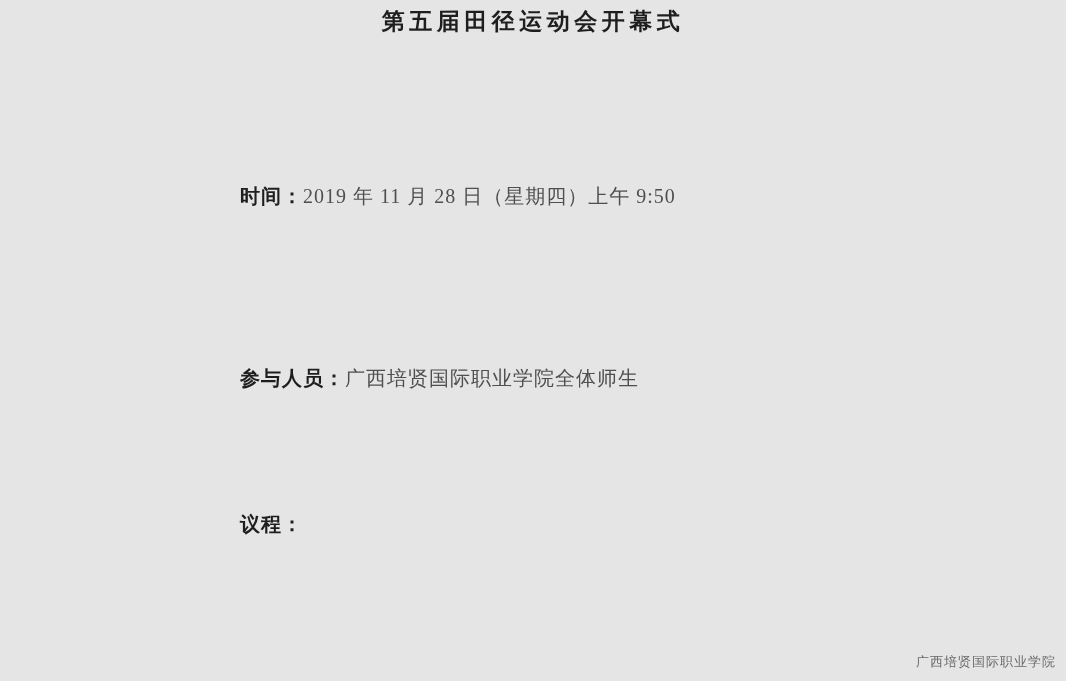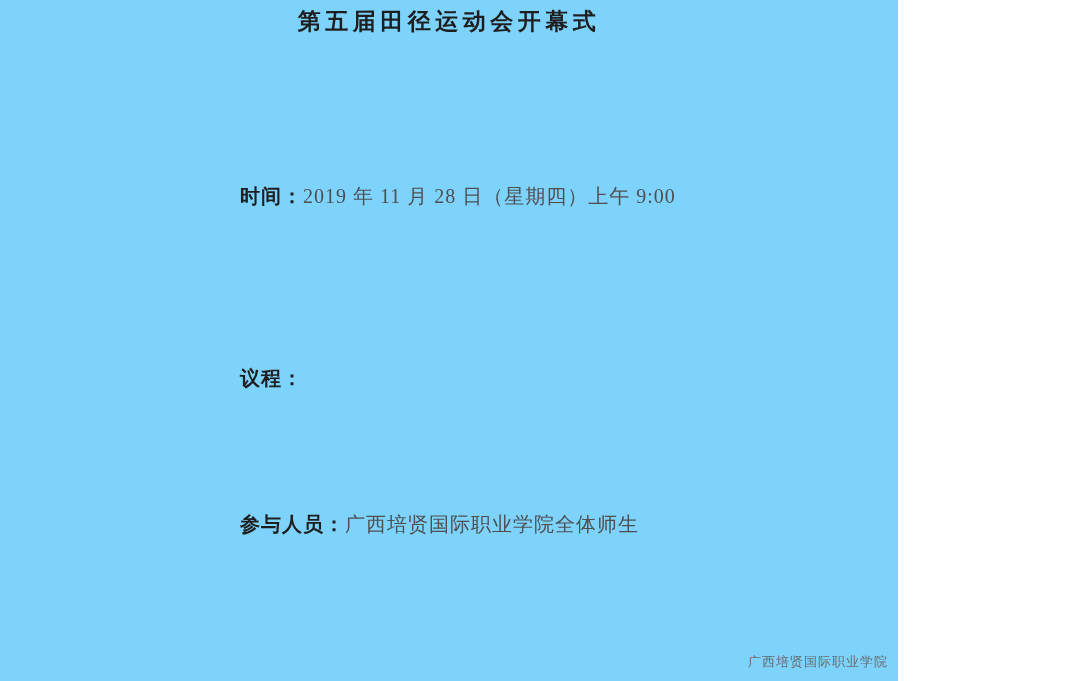--- a/index.html
+++ b/index.html
@@ -1,21 +1,21 @@
 <!DOCTYPE html>
 <html><head>
 <meta charset="utf-8">
 <style>
   * { margin: 0; padding: 0; box-sizing: border-box; }
   html, body { background: #ffffff; }
   .page {
     position: relative;
-    width: 898px;
+    width: 1066px;
     height: 681px;
-    background: #7dd3fc;
+    background: #e5e5e5;
     overflow: hidden;
     font-family: "Liberation Sans", sans-serif;
   }
   .doc-title {
     margin-top: 6px;
     text-align: center;
     font-size: 23px;
     font-weight: 700;
     letter-spacing: 4.5px;
     color: #1e1e1e;
@@ -54,26 +54,26 @@
 </style>
 </head>
 <body>
 
 <div class="page">
 
   <h1 class="doc-title">第五届田径运动会开幕式</h1>
 
   <div class="doc-body">
 
-    <p class="line"><span class="label">时间：</span><span class="value">2019 年 11 月 28 日（星期四）上午 9:00</span></p>
+    <p class="line"><span class="label">时间：</span><span class="value">2019 年 11 月 28 日（星期四）上午 9:50</span></p>
 
 
+    <p class="line"><span class="label">参与人员：</span><span class="value">广西培贤国际职业学院全体师生</span></p>
+
     <p class="line"><span class="label">议程：</span><span class="value"></span></p>
-
-    <p class="line"><span class="label">参与人员：</span><span class="value">广西培贤国际职业学院全体师生</span></p>
 
     
 
     
     
     
     
     
     
     

